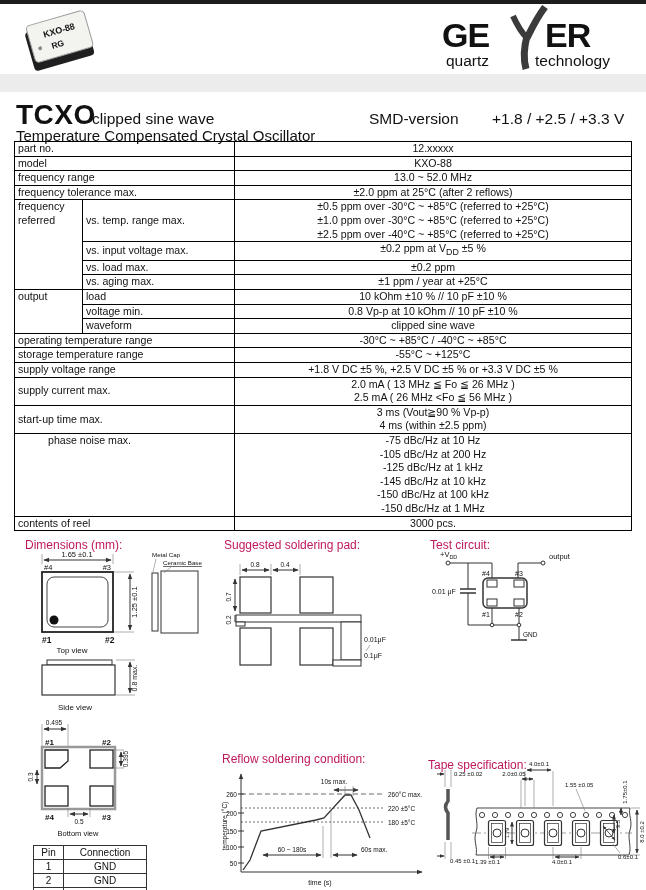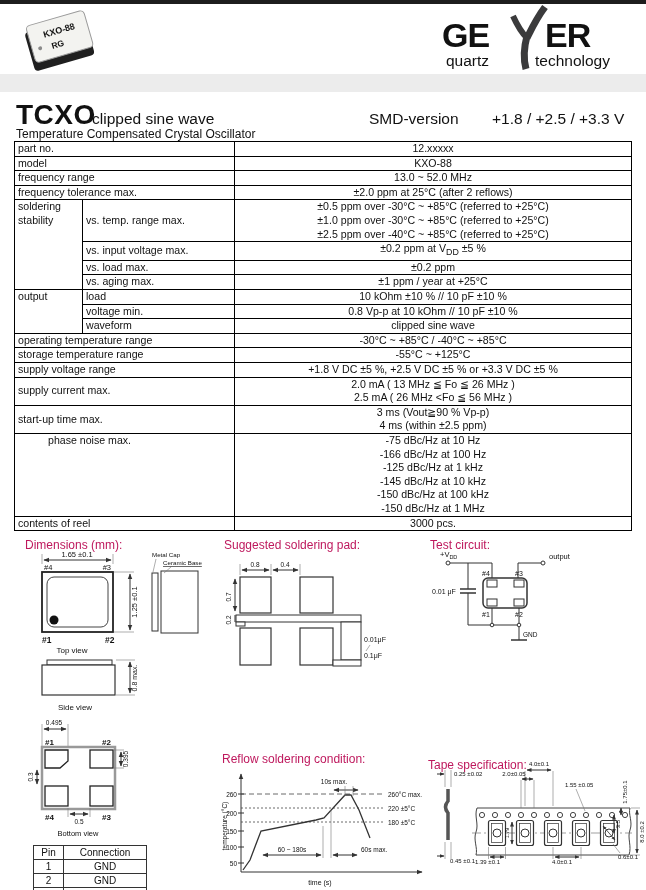--- a/index.html
+++ b/index.html
@@ -4,21 +4,21 @@
 <style>
   html,body{margin:0;padding:0;}
   .page{position:relative;width:646px;height:890px;background:#fff;overflow:hidden;
         font-family:"Liberation Sans",sans-serif;color:#111;}
   .abs{position:absolute;}
   .topbar{left:0;top:0;width:646px;height:4px;background:#1d1d1d;}
   .grayband{left:0;top:74px;width:646px;height:18px;background:#ececec;}
   .red-h{color:#be185d;font-size:12px;}
   .t-main{font-size:28px;letter-spacing:0.5px;font-weight:bold;}
   .t-sub{font-size:15.5px;}
-  .t-small{font-size:12px;}
+  .t-small{font-size:15px;}
   table.spec{border-collapse:collapse;width:618px;font-size:10.6px;table-layout:fixed;}
   table.spec td{border:1px solid #000;padding:0 3px;line-height:13.6px;vertical-align:middle;}
   table.spec td.lbl{text-align:left;}
   table.spec td.grp{vertical-align:top;}
   table.spec td.val{text-align:center;margin-top:8px;}
   table.pins{border-collapse:collapse;font-size:10px;table-layout:fixed;}
   table.pins td{border:1px solid #333;padding:0 2px;height:13px;line-height:13px;text-align:center;}
   svg{overflow:visible;}
   svg text{font-family:"Liberation Sans",sans-serif;fill:#111;}
   svg .ln{stroke:#333;fill:none;stroke-width:1;}
@@ -78,21 +78,21 @@
     </tr>
     <tr>
       <td colspan="2" class="lbl">frequency range</td>
       <td class="val">13.0 ~ 52.0 MHz</td>
     </tr>
     <tr>
       <td colspan="2" class="lbl">frequency tolerance max.</td>
       <td class="val">±2.0 ppm at 25°C (after 2 reflows)</td>
     </tr>
     <tr>
-      <td rowspan="4" class="lbl grp">soldering stability</td>
+      <td rowspan="4" class="lbl grp">frequency referred</td>
       <td class="lbl">vs. temp. range max.</td>
       <td class="val">
         <div>±0.5 ppm  over -30°C ~ +85°C (referred to +25°C)</div>
         <div>±1.0 ppm  over -30°C ~ +85°C (referred to +25°C)</div>
         <div>±2.5 ppm  over -40°C ~ +85°C (referred to +25°C)</div>
       </td>
     </tr>
     <tr>
       <td class="lbl">vs. input voltage max.</td>
       <td class="val"><span>±0.2 ppm at V</span><sub>DD</sub><span> ±5 %</span></td>
@@ -141,21 +141,21 @@
       <td colspan="2" class="lbl">start-up time max.</td>
       <td class="val">
         <div>3 ms (Vout≧90 % Vp-p)</div>
         <div>4 ms (within ±2.5 ppm)</div>
       </td>
     </tr>
     <tr>
       <td colspan="2" class="lbl" style="vertical-align:top;padding-left:33px;">phase noise max.</td>
       <td class="val">
         <div>-75 dBc/Hz at 10 Hz</div>
-        <div>-166 dBc/Hz at 100 Hz</div>
+        <div>-105 dBc/Hz at 200 Hz</div>
         <div>-125 dBc/Hz at 1 kHz</div>
         <div>-145 dBc/Hz at 10 kHz</div>
         <div>-150 dBc/Hz at 100 kHz</div>
         <div>-150 dBc/Hz at 1 MHz</div>
       </td>
     </tr>
     <tr>
       <td colspan="2" class="lbl">contents of reel</td>
       <td class="val">3000 pcs.</td>
     </tr>

